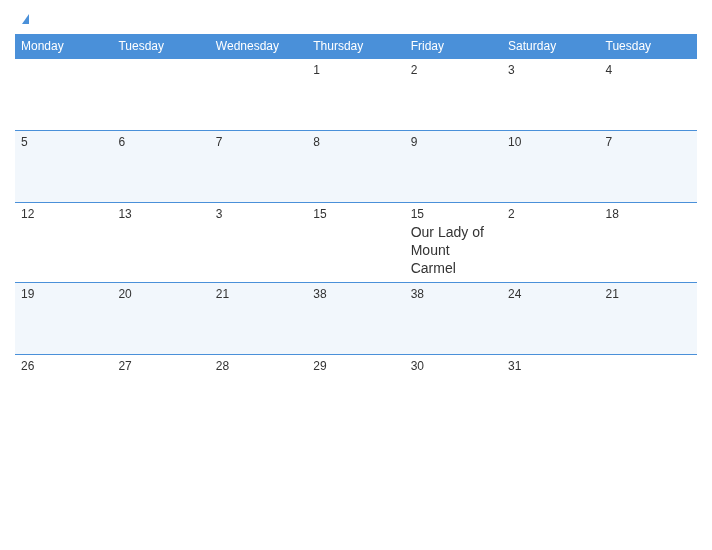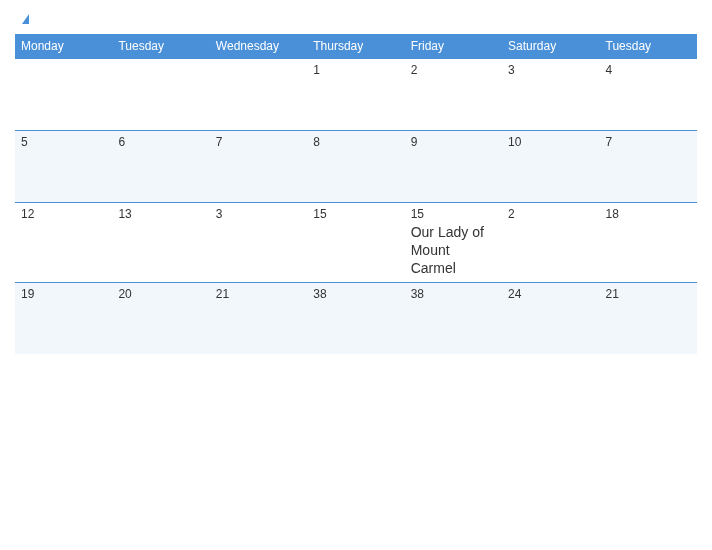--- a/index.html
+++ b/index.html
@@ -214,15 +214,36 @@
           <td>
             <span class="day-num">38</span>
           </td>
           <td>
             <span class="day-num">24</span>
           </td>
           <td>
             <span class="day-num">21</span>
           </td>
         </tr>
+        <tr>
+          <td>
+            <span class="day-num">26</span>
+          </td>
+          <td>
+            <span class="day-num">27</span>
+          </td>
+          <td>
+            <span class="day-num">28</span>
+          </td>
+          <td>
+            <span class="day-num">29</span>
+          </td>
+          <td>
+            <span class="day-num">30</span>
+          </td>
+          <td>
+            <span class="day-num">31</span>
+          </td>
+          <td class="empty-cell"></td>
+        </tr>
       </tbody>
   </table>
 </div>
 
 </body></html>

